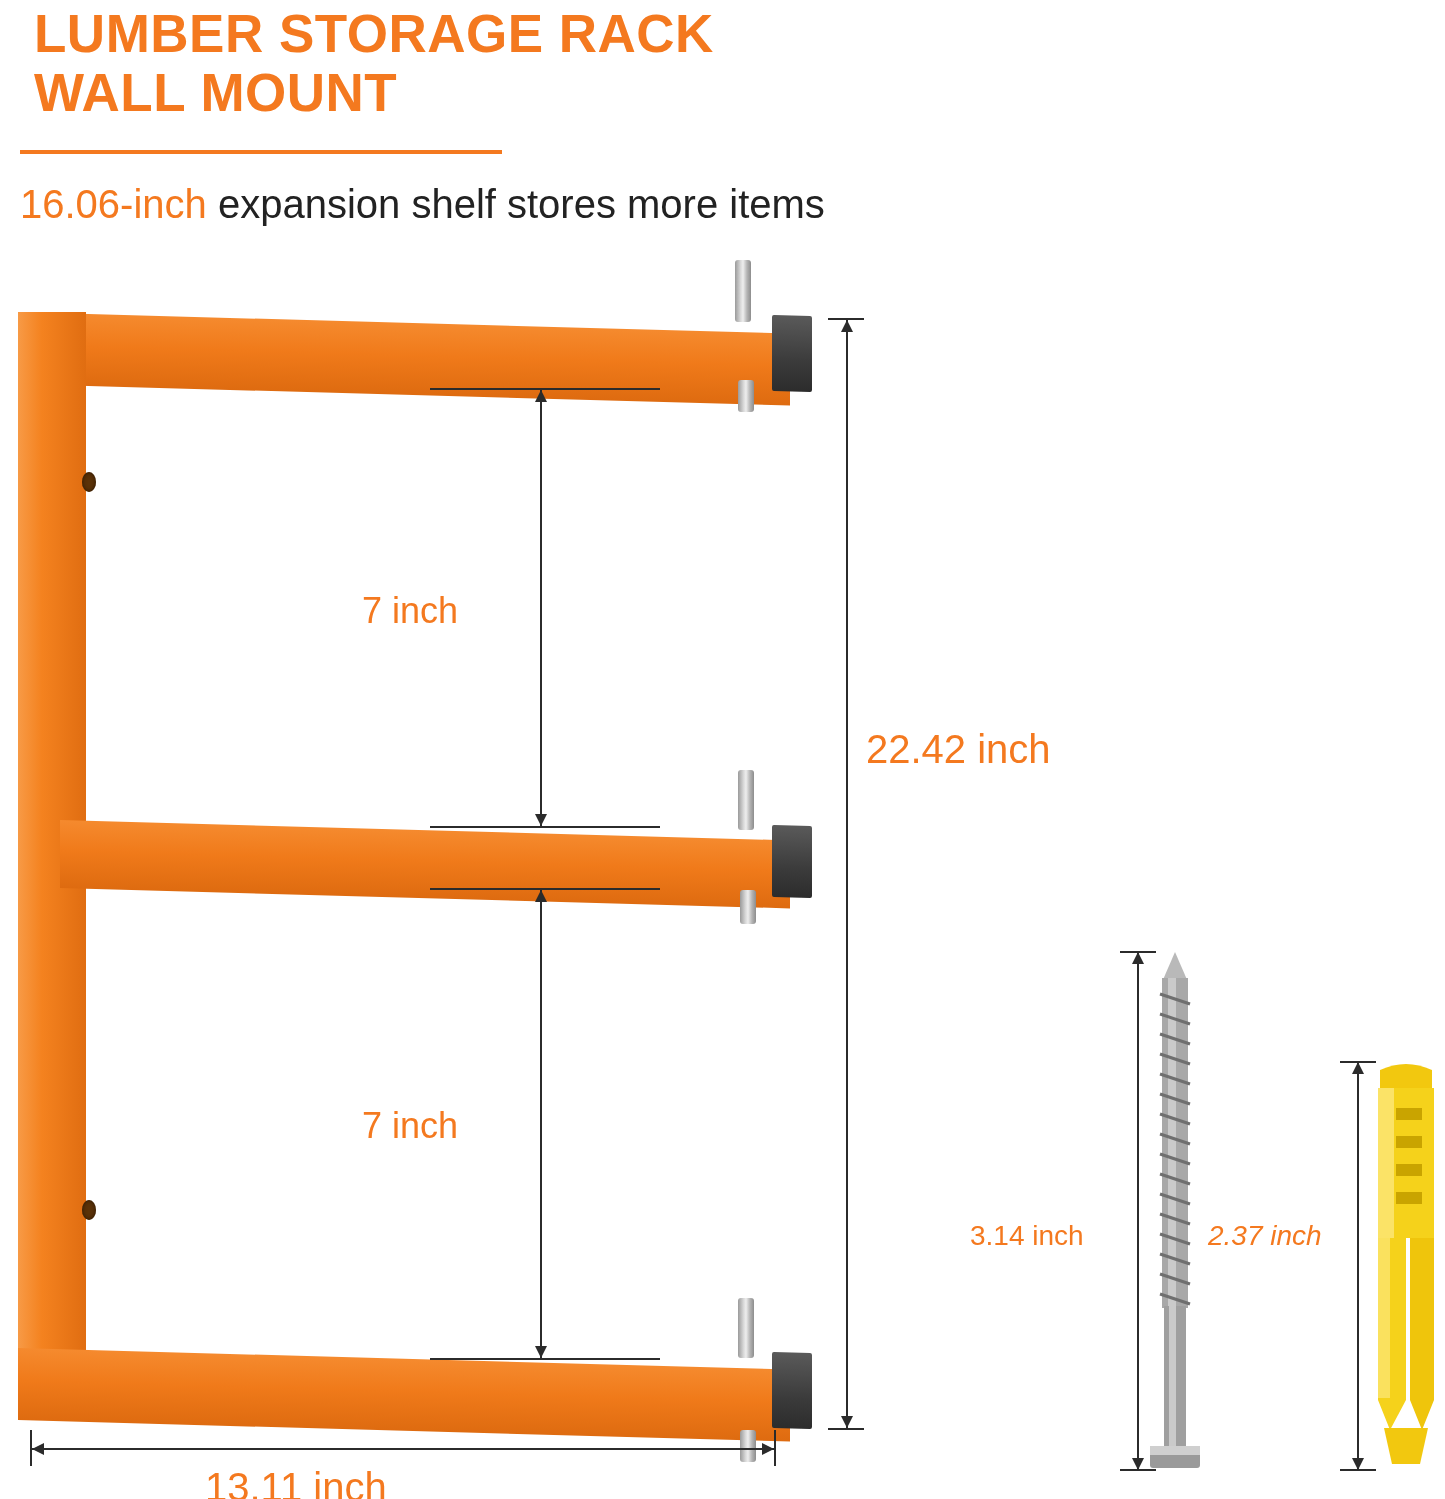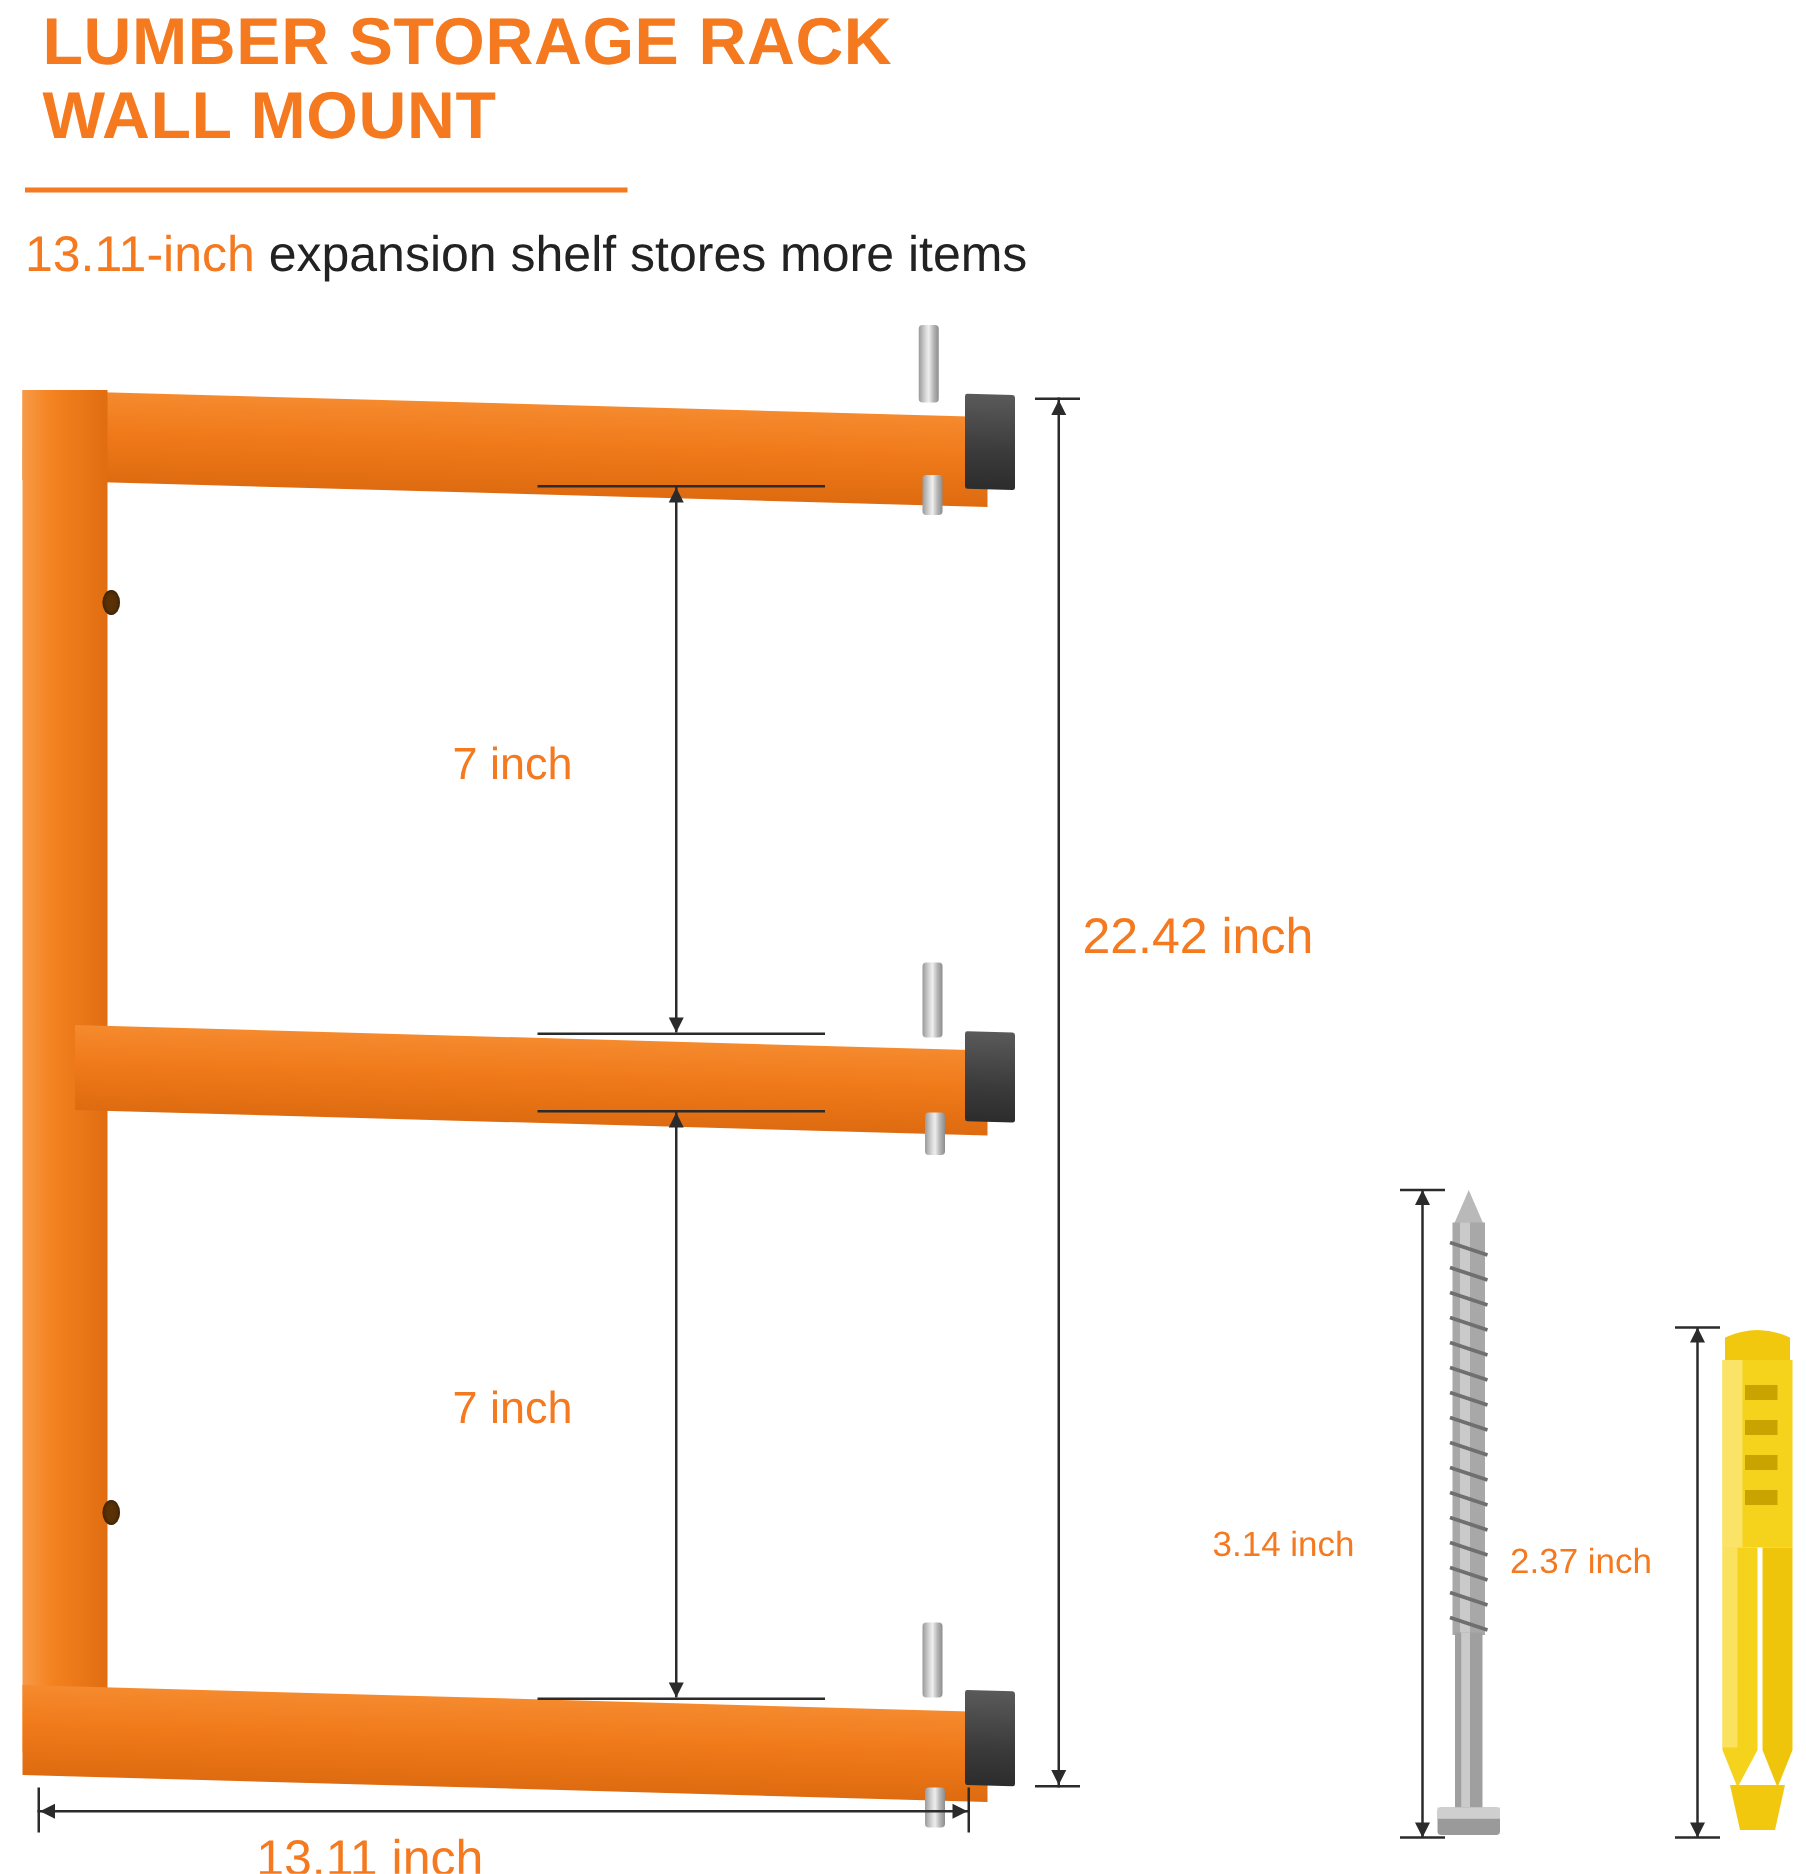--- a/index.html
+++ b/index.html
@@ -155,21 +155,21 @@
     height: 560px;
   }
 </style>
 </head>
 <body>
 
 <div id="title">LUMBER STORAGE RACK
 WALL MOUNT</div>
 <div id="title-rule"></div>
 <div id="subtitle">
-  <span class="hl">13.11-inch</span><span> expansion shelf stores more items</span>
+  <span class="hl">16.06-inch</span><span> expansion shelf stores more items</span>
 </div>
 
 <div id="illustration">
 
   <div class="pin" style="left:735px; top:20px; width:16px; height:62px;"></div>
 
   <div class="bar" style="left:18px; top:72px; width:772px; height:72px; transform:skewY(1.6deg); transform-origin:left top;"></div>
 
   <div class="bar-cap" style="left:772px; top:75px; width:40px; height:76px; transform:skewY(1.6deg); transform-origin:left top;"></div>
 
@@ -275,14 +275,14 @@
       <rect x="436" y="262" width="26" height="12" fill="#C9A400"></rect>
 
       <path d="M418 308 L446 308 L446 470 L430 500 L418 470 Z" fill="#F5D21B"></path>
       <path d="M450 308 L474 308 L474 470 L462 500 L450 470 Z" fill="#EFC50C"></path>
       <rect x="418" y="308" width="12" height="160" fill="#FCE77A" opacity="0.7"></rect>
       <path d="M424 498 L468 498 L460 534 L432 534 Z" fill="#F2C80F"></path>
     </g>
   </svg>
 
   <div class="dim-label small" style="left:10px; top:290px;">3.14 inch</div>
-  <div class="dim-label small" style="left:248px; top:303px;">2.37 inch</div>
+  <div class="dim-label small" style="left:248px; top:290px;font-style:italic;">2.37 inch</div>
 </div>
 
 </body></html>

